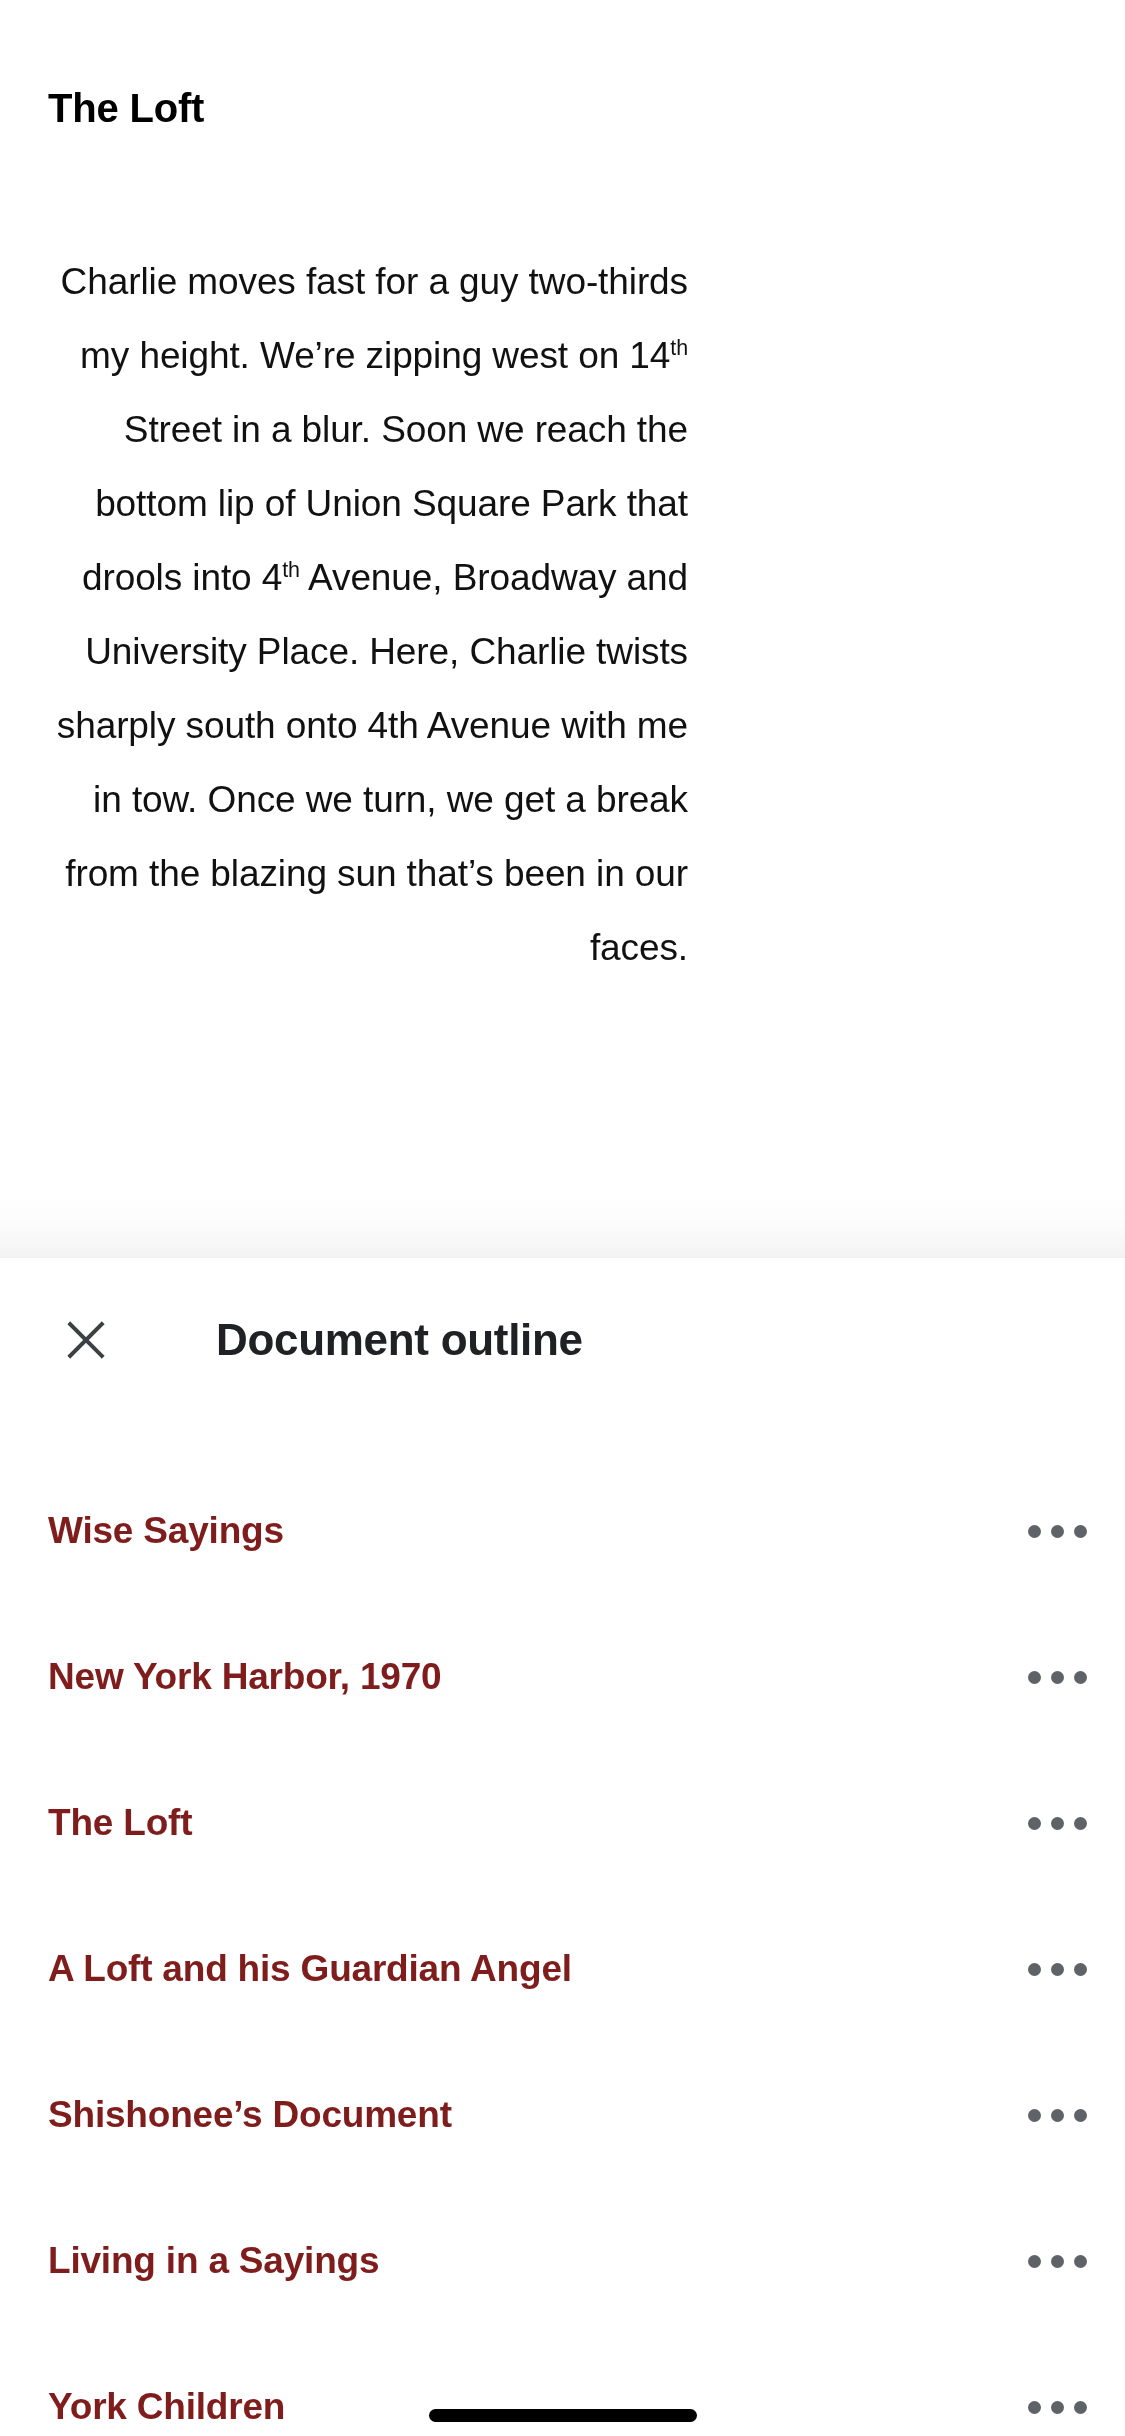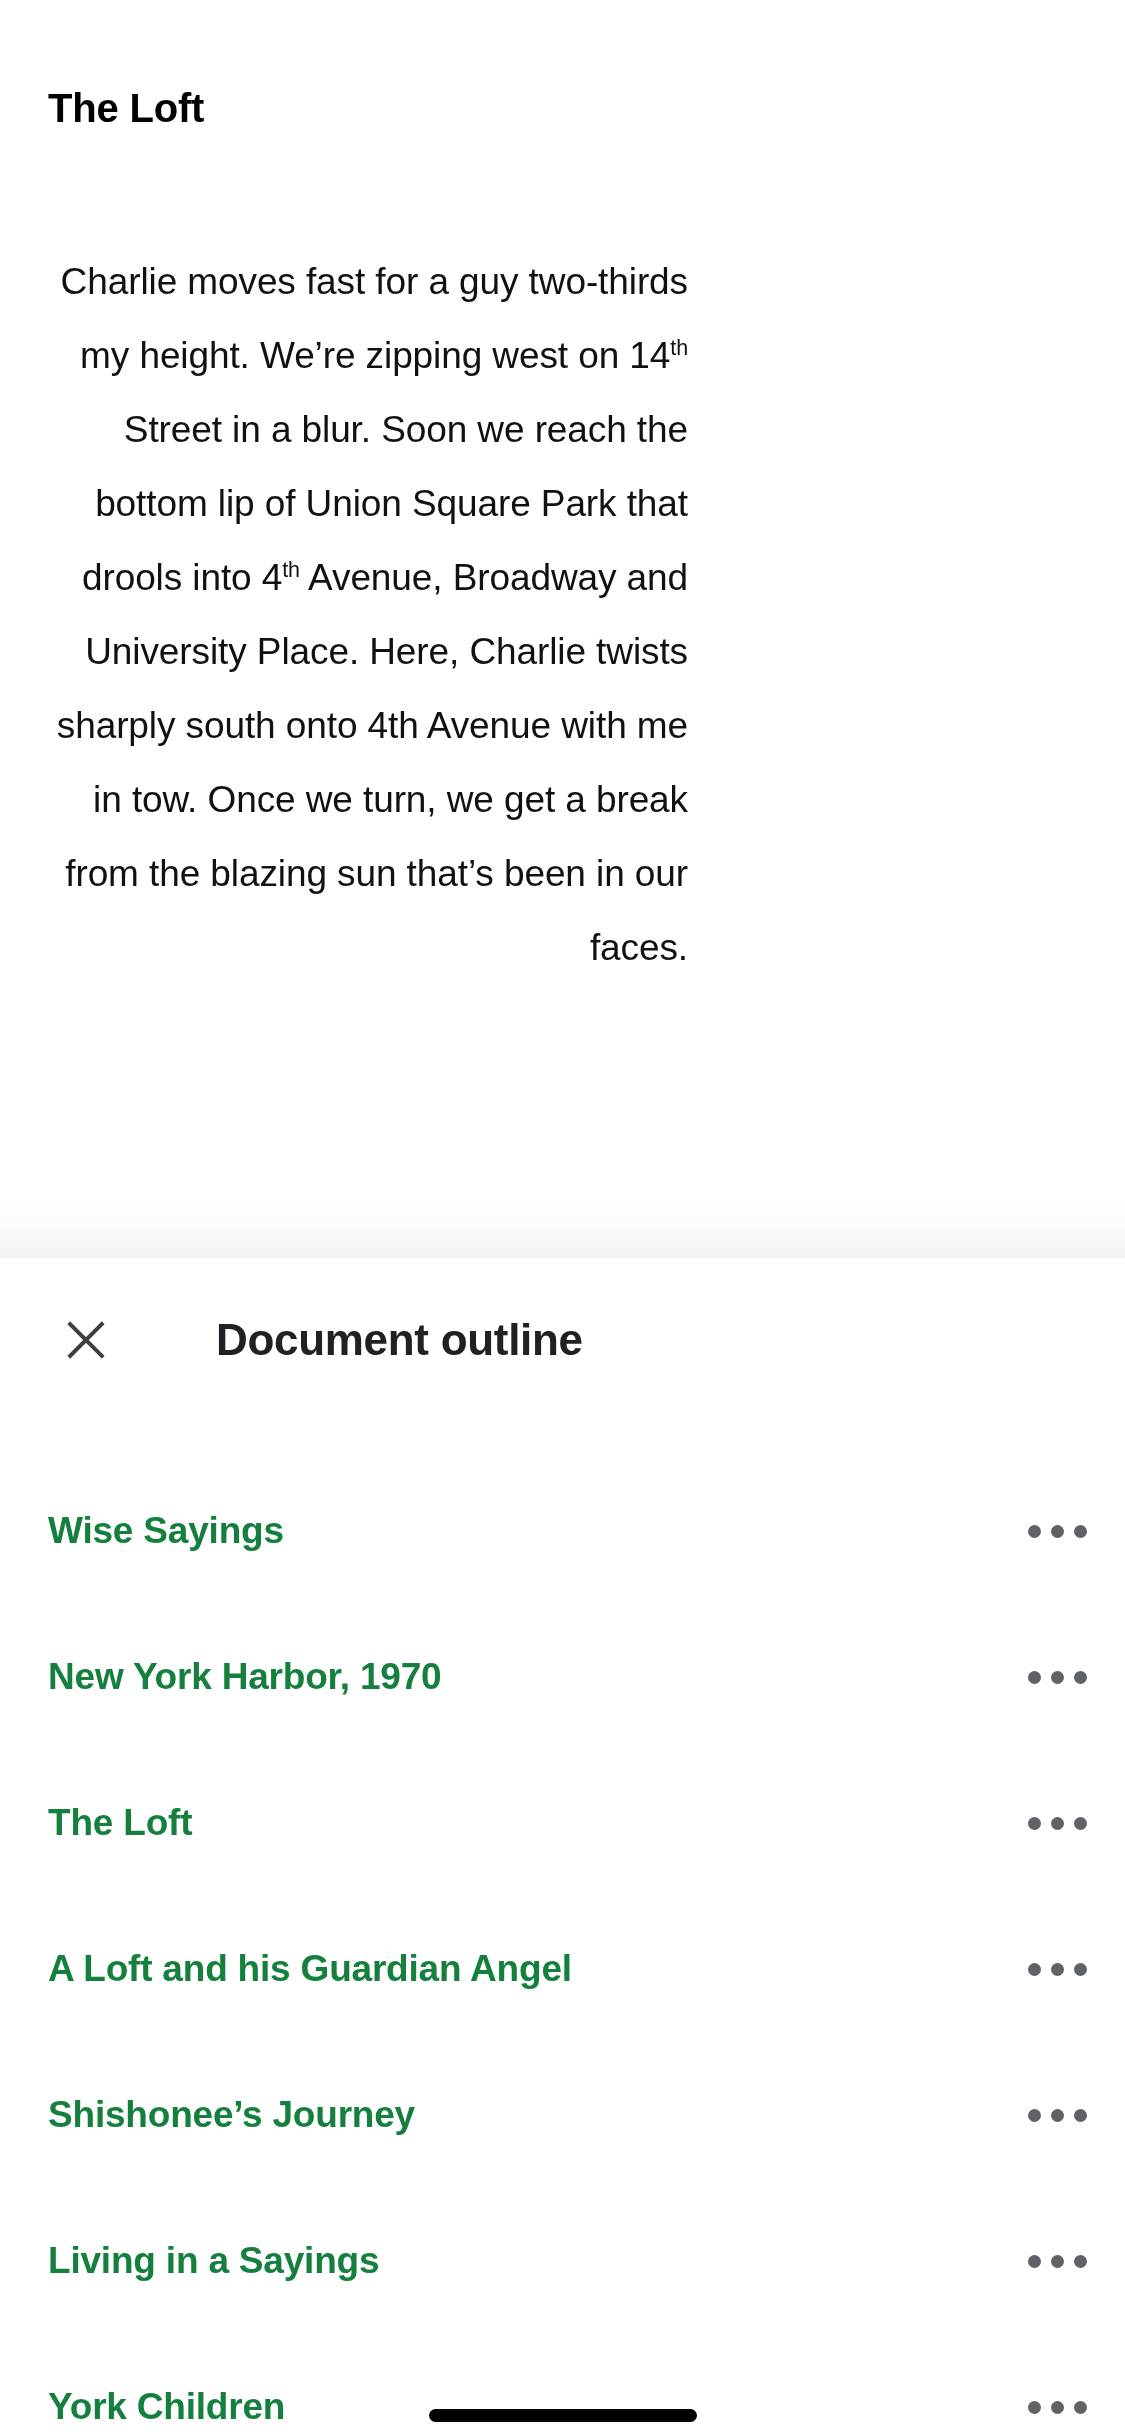--- a/index.html
+++ b/index.html
@@ -126,21 +126,21 @@
     width: 1125px;
   }
 
   .outline-label {
     position: absolute;
     left: 48px;
     top: 50%;
     transform: translateY(-50%);
     font-size: 37px;
     font-weight: bold;
-    color: #15803d;
+    color: #7f1d1d;
     letter-spacing: -0.2px;
     white-space: nowrap;
   }
 
   .overflow-menu {
     position: absolute;
     right: 20px;
     top: 50%;
     transform: translateY(-50%);
     width: 96px;
@@ -230,21 +230,21 @@
     <div class="outline-row">
       <div class="outline-label">A Loft and his Guardian Angel</div>
       <div class="overflow-menu">
         <span class="dot"></span>
         <span class="dot"></span>
         <span class="dot"></span>
       </div>
     </div>
 
     <div class="outline-row">
-      <div class="outline-label">Shishonee’s Journey</div>
+      <div class="outline-label">Shishonee’s Document</div>
       <div class="overflow-menu">
         <span class="dot"></span>
         <span class="dot"></span>
         <span class="dot"></span>
       </div>
     </div>
 
     <div class="outline-row">
       <div class="outline-label">Living in a Sayings</div>
       <div class="overflow-menu">

